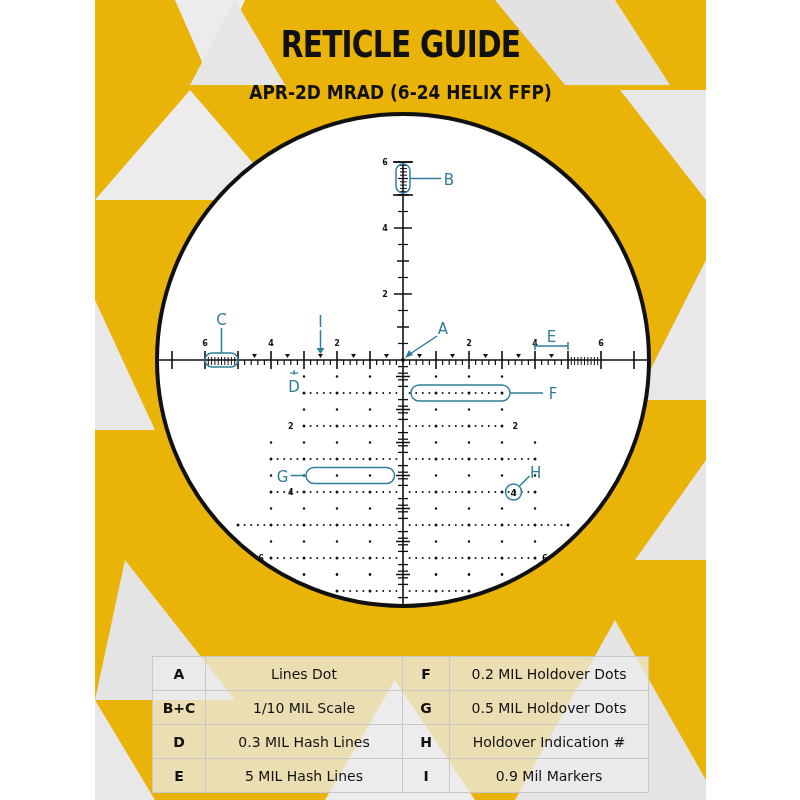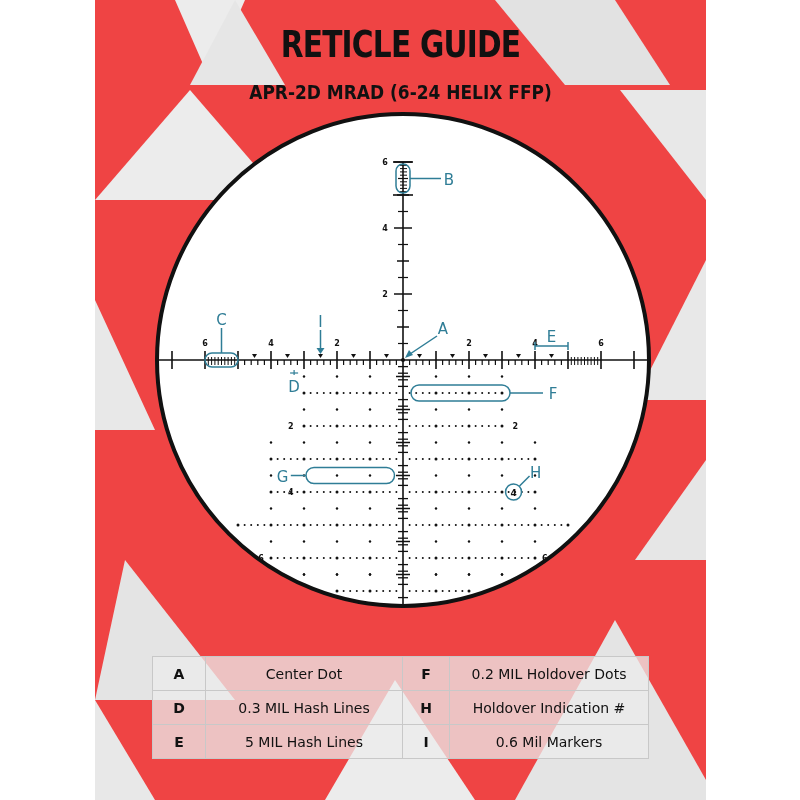--- a/index.html
+++ b/index.html
@@ -1,17 +1,17 @@
 <!DOCTYPE html>
 <html><head>
 <meta charset="utf-8">
 <style>
   html, body { margin:0; padding:0; }
   body { width:800px; height:800px; background:#ffffff; position:relative; overflow:hidden; font-family:"DejaVu Sans Condensed","DejaVu Sans", sans-serif; }
-  .panel { position:absolute; left:95px; top:0; width:611px; height:800px; background:#ef4444; overflow:hidden; }
+  .panel { position:absolute; left:95px; top:0; width:611px; height:800px; background:#eab308; overflow:hidden; }
   .bg-svg { position:absolute; left:0; top:0; }
   .title { position:absolute; left:0; width:611px; text-align:center; top:22px; font-family:"DejaVu Sans", sans-serif; font-weight:bold; font-size:38px; letter-spacing:-1px; color:#111; transform:scaleX(0.78); }
   .subtitle { position:absolute; left:0; width:611px; text-align:center; top:80px; font-family:"DejaVu Sans", sans-serif; font-weight:bold; font-size:20px; color:#111; transform:scaleX(0.85); }
   .reticle { position:absolute; left:0; top:0; }
   .legend { position:absolute; left:57px; top:656px; border-collapse:collapse; font-family:"DejaVu Sans", sans-serif; font-size:14px; color:#111; }
   .legend td { border:1px solid #c8c8c8; height:33px; text-align:center; padding:0; background:rgba(236,236,236,0.75); }
   .legend td.key { width:52px; font-weight:bold; }
   .legend td.desc { width:196px; }
   .legend td.desc2 { width:198px; }
   .legend td.key2 { width:46px; font-weight:bold; }
@@ -536,31 +536,37 @@
         <text x="418.55" y="496" font-size="9" text-anchor="middle" fill="#111" stroke="none" font-family="DejaVu Sans, sans-serif" font-weight="bold">4</text>
         <line x1="424.55" y1="486" x2="434.55" y2="476" stroke-width="1.5" stroke="#2f7d96"></line>
         <text x="440.55" y="478" font-size="15" text-anchor="middle" fill="#2f7d96" stroke="none" font-family="DejaVu Sans, sans-serif" font-weight="normal">H</text>
       </g>
   </svg>
 
   <table class="legend">
     <tbody>
       <tr>
         <td class="key">A</td>
-        <td class="desc">Center Dot</td>
+        <td class="desc">Lines Dot</td>
         <td class="key2">F</td>
         <td class="desc2">0.2 MIL Holdover Dots</td>
+      </tr>
+      <tr>
+        <td class="key">B+C</td>
+        <td class="desc">1/10 MIL Scale</td>
+        <td class="key2">G</td>
+        <td class="desc2">0.5 MIL Holdover Dots</td>
       </tr>
       <tr>
         <td class="key">D</td>
         <td class="desc">0.3 MIL Hash Lines</td>
         <td class="key2">H</td>
         <td class="desc2">Holdover Indication #</td>
       </tr>
       <tr>
         <td class="key">E</td>
         <td class="desc">5 MIL Hash Lines</td>
         <td class="key2">I</td>
-        <td class="desc2">0.6 Mil Markers</td>
+        <td class="desc2">0.9 Mil Markers</td>
       </tr>
     </tbody>
   </table>
 </div>
 
 </body></html>

